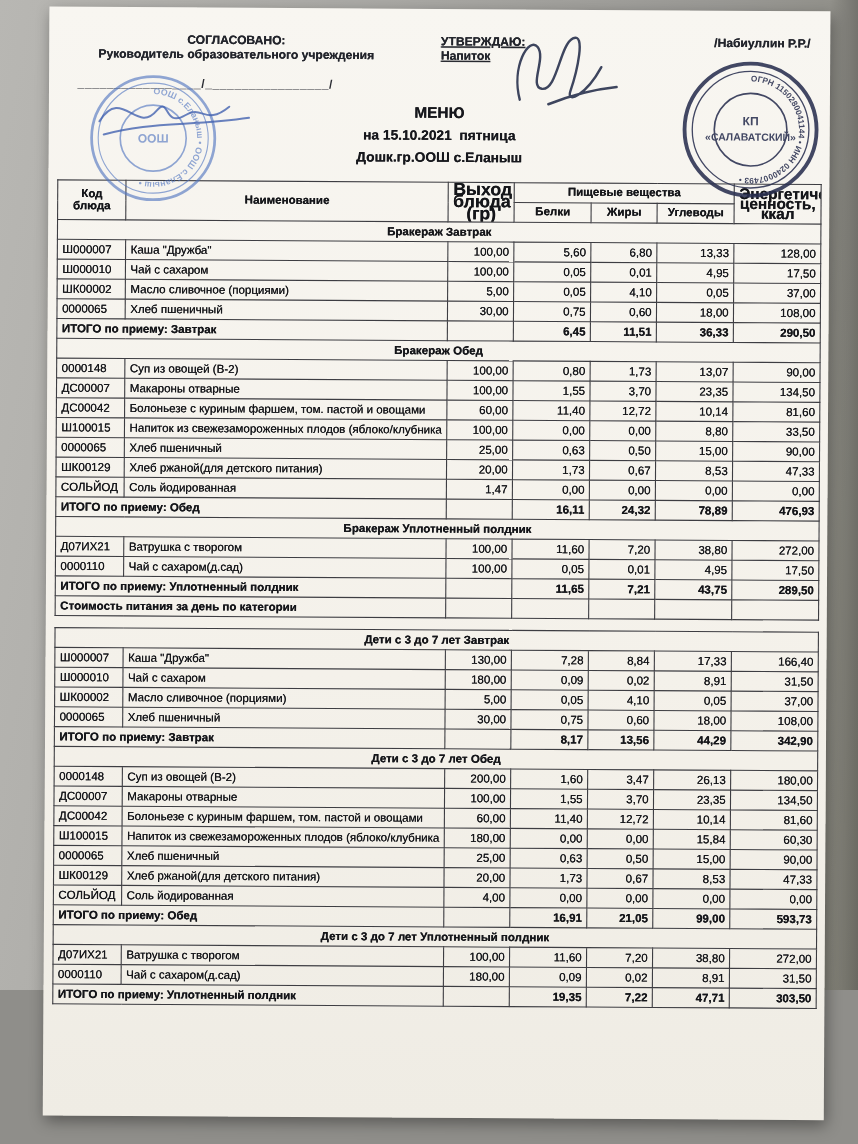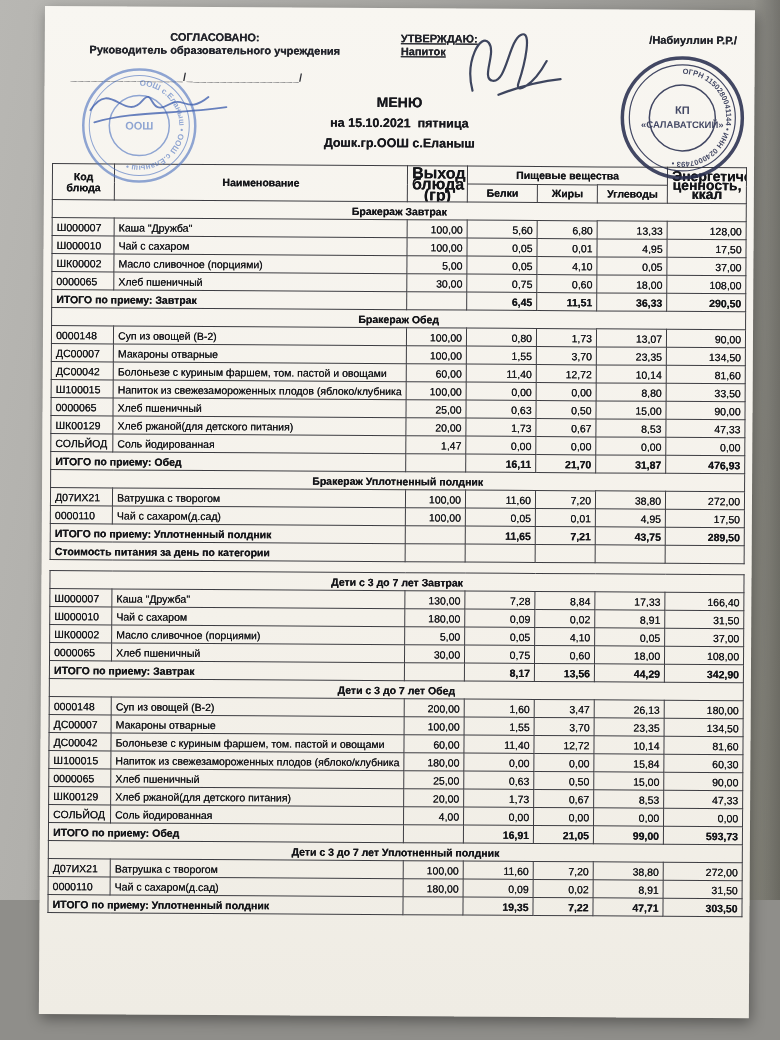--- a/index.html
+++ b/index.html
@@ -212,22 +212,22 @@
             <td class="c-num">1,47</td>
             <td class="c-num">0,00</td>
             <td class="c-num">0,00</td>
             <td class="c-num">0,00</td>
             <td class="c-num">0,00</td>
           </tr>
           <tr class="total-row">
             <td class="c-total-label" colspan="2">ИТОГО по приему: Обед</td>
             <td></td>
             <td class="c-num">16,11</td>
-            <td class="c-num">21,70</td>
-            <td class="c-num">31,87</td>
+            <td class="c-num">24,32</td>
+            <td class="c-num">78,89</td>
             <td class="c-num">476,93</td>
           </tr>
           <tr class="section-row">
             <td colspan="7">Бракераж Уплотненный полдник</td>
           </tr>
           <tr>
             <td class="c-code">Д07ИХ21</td>
             <td class="c-name">Ватрушка с творогом</td>
             <td class="c-num">100,00</td>
             <td class="c-num">11,60</td>

